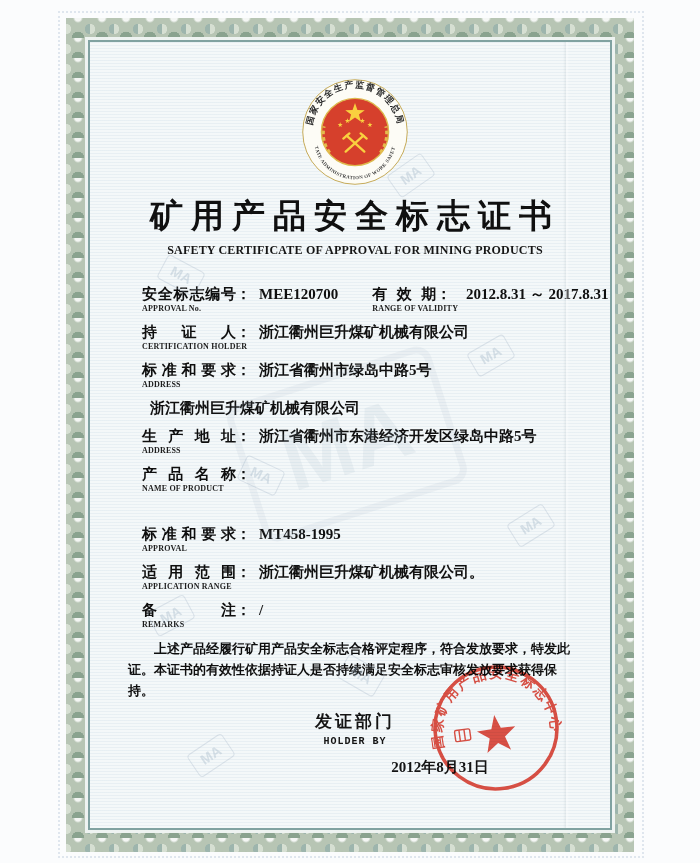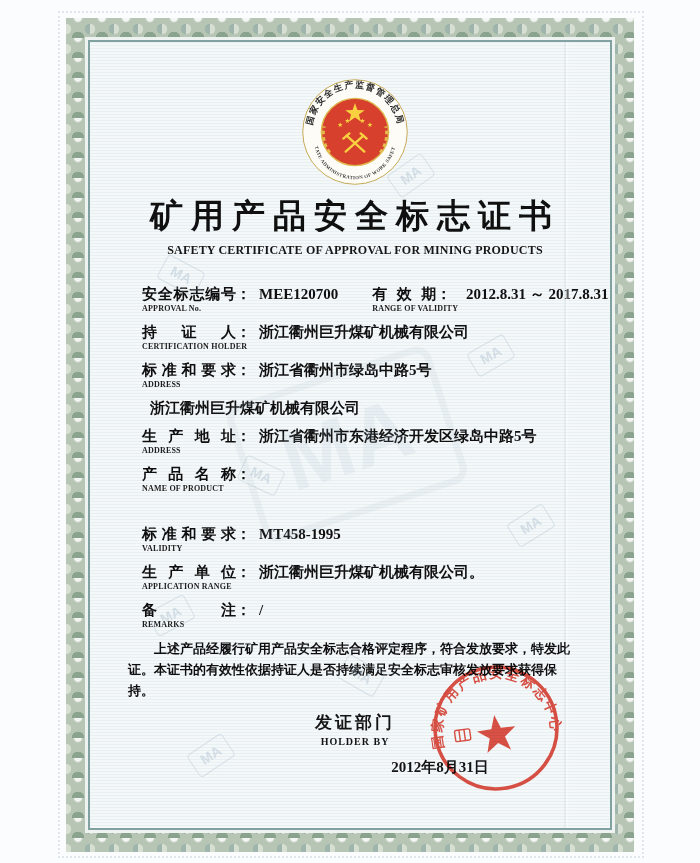--- a/index.html
+++ b/index.html
@@ -76,21 +76,21 @@
   .zh-box { display:inline-block; width:94px; text-align:justify; text-align-last:justify; }
   .zh-box-sm { display:inline-block; width:64px; text-align:justify; text-align-last:justify; }
   .en-line { font-size:8px; line-height:10px; color:#1d1d1d; font-weight:bold; letter-spacing:0.2px; }
   .val { font-size:15px; font-weight:bold; line-height:20px; margin-left:8px; color:#101010; white-space:nowrap; }
   .pair { display:flex; align-items:flex-start; }
   .pair2 { margin-left:34px; }
   
   .statement { margin-top:8px; margin-left:-14px; margin-right:-8px; font-size:13px; font-weight:bold; line-height:21px; color:#0f0f0f; }
   .statement .l1 { text-indent:2em; }
   
-  .issued { margin-top:10px; text-align:center; }
+  .issued { margin-top:10px; text-align:center;font-family:Liberation Mono, monospace; }
   .issued-zh { font-size:17px; font-weight:bold; letter-spacing:3px; line-height:24px; }
   .issued-en { font-size:10px; font-weight:bold; letter-spacing:1px; line-height:13px; }
   .date { margin-top:10px; text-align:center; font-size:15px; font-weight:bold; transform:translateX(85px); }
   
   .stamp {
     position:absolute; left:340px; top:620px; width:132px; height:132px;
     transform:rotate(-8deg); opacity:.88; mix-blend-mode:multiply;
     pointer-events:none;
   }
 </style>
@@ -193,28 +193,28 @@
       <div class="lab">
         <div class="zh-line"><span class="zh-box">产品名称</span><span class="colon">：</span></div>
         <div class="en-line">NAME OF PRODUCT</div>
       </div>
     </div>
 
 
     <div class="row gap-top">
       <div class="lab">
         <div class="zh-line"><span class="zh-box">标准和要求</span><span class="colon">：</span></div>
-        <div class="en-line">VALIDITY</div>
+        <div class="en-line">APPROVAL</div>
       </div>
       <div class="val">MT458-1995</div>
     </div>
 
     <div class="row">
       <div class="lab">
-        <div class="zh-line"><span class="zh-box">生产单位</span><span class="colon">：</span></div>
+        <div class="zh-line"><span class="zh-box">适用范围</span><span class="colon">：</span></div>
         <div class="en-line">APPLICATION RANGE</div>
       </div>
       <div class="val">浙江衢州巨升煤矿机械有限公司。</div>
     </div>
 
     <div class="row">
       <div class="lab">
         <div class="zh-line"><span class="zh-box">备注</span><span class="colon">：</span></div>
         <div class="en-line">REMARKS</div>
       </div>

